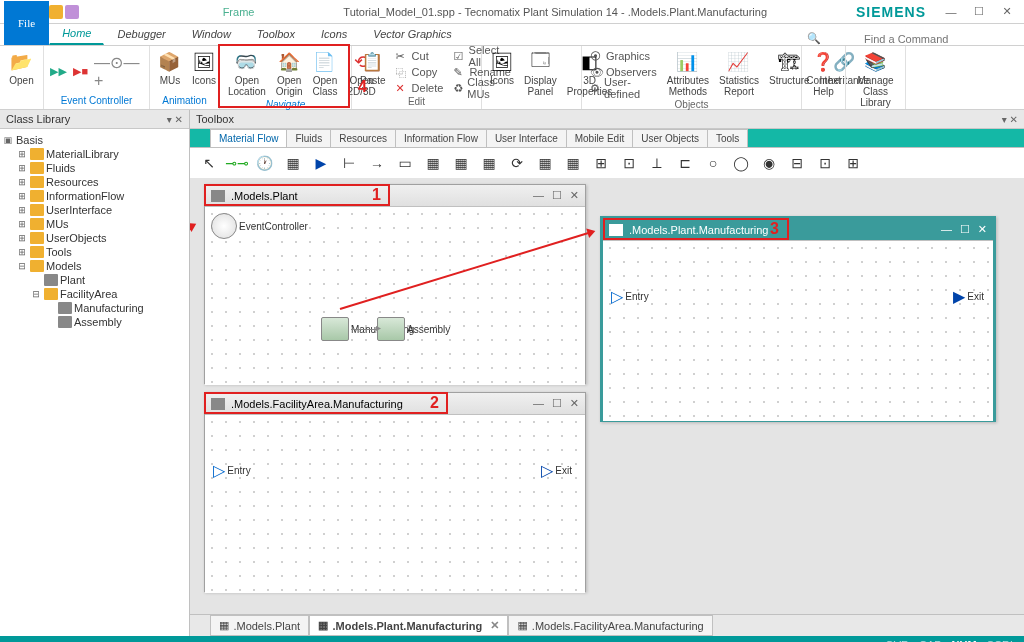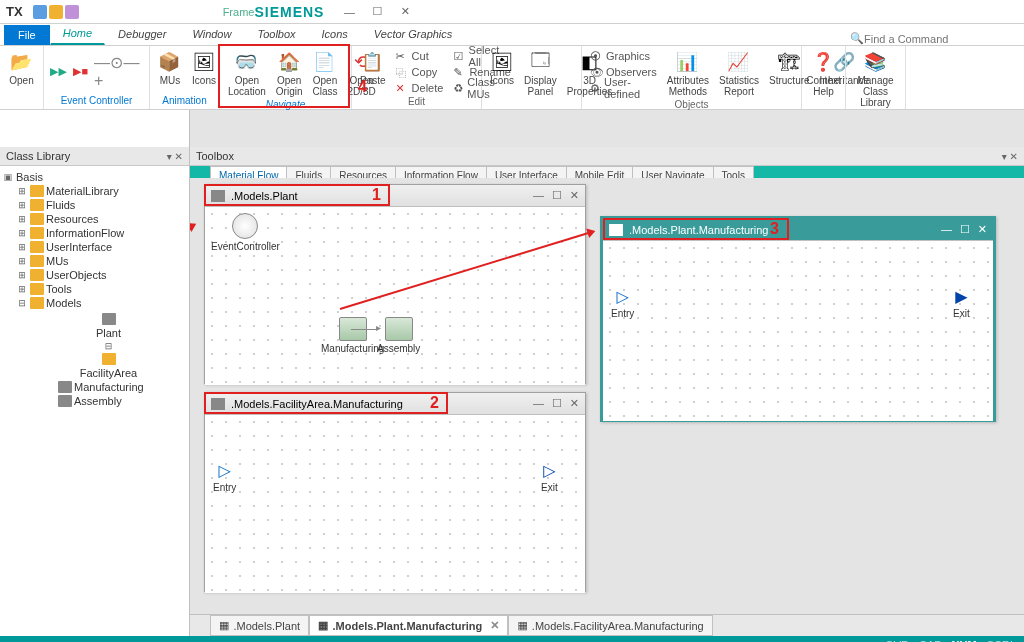--- a/index.html
+++ b/index.html
@@ -10,66 +10,66 @@
 .tb-icons span { width:14px; height:14px; display:inline-block; }
 .save-ic { background:#5a9de0; border-radius:2px;}
 .folder-ic { background:#f0b030; border-radius:2px;}
 .other-ic { background:#c090d8; border-radius:2px;}
 .frame-lbl { color:#4ab090; margin-left:140px; font-size:11px; }
 .apptitle { flex:1; text-align:center; color:#555; font-size:11px; }
 .siemens { color:#009999; font-weight:bold; font-size:14px; letter-spacing:1px; padding-right:8px;}
 .winctrls { display:flex; gap:2px; padding:0 4px; }
 .winctrls span { width:26px; height:18px; display:flex; align-items:center; justify-content:center; color:#666; cursor:pointer;}
 .tabrow { height:22px; background:#fff; display:flex; align-items:flex-end; border-bottom:1px solid #d0d0d0; padding-left:4px;}
-.filetab { background:#0078d4; color:#fff; padding:4px 14px; font-size:11px;}
+.filetab { background:#0078d4; color:#fff; padding:16px 14px; font-size:11px;font-family:Liberation Serif, serif;}
 .rtab { padding:4px 12px; color:#444; cursor:pointer; border:1px solid transparent;font-style:italic;}
 .rtab.active { color:#009999; border-bottom:2px solid #009999;}
 .searchcmd { margin-left:auto; margin-right:20px; display:flex; align-items:center; color:#999;}
-.searchcmd input { border:none; outline:none; font-size:11px; color:#999; width:140px;}
+.searchcmd input { border:none; outline:none; font-size:11px; color:#999; width:140px;margin-left:43px;}
 .ribbon { height:64px; background:#fff; border-bottom:1px solid #d0d0d0; display:flex; }
 .rgroup { border-right:1px solid #e0e0e0; padding:2px 6px; display:flex; flex-direction:column; justify-content:space-between; position:relative;}
 .rgroup-row { display:flex; gap:6px; align-items:flex-start;}
 .rbtn { display:flex; flex-direction:column; align-items:center; gap:1px; cursor:pointer; padding:2px;}
 .rbtn-ic { width:24px; height:24px; display:flex; align-items:center; justify-content:center; font-size:18px;}
 .rbtn-lbl { font-size:10px; color:#444; text-align:center; line-height:1.1;}
 .rgroup-title { font-size:10px; color:#666; text-align:center; padding-bottom:1px;}
 .nav-highlight { border:2px solid #e02020; position:absolute; }
 .smallbtn { display:flex; align-items:center; gap:4px; font-size:10px; color:#555; padding:1px 2px; cursor:pointer; height:16px;}
 .smallbtn .si { width:12px; height:12px; display:inline-block;}
 .main { display:flex; height:526px; }
 .sidebar { width:190px; border-right:1px solid #c0c0c0; background:#fff; display:flex; flex-direction:column;}
-.panel-hdr { background:#e8e8e8; border-bottom:1px solid #c8c8c8; padding:3px 6px; font-size:11px; color:#333; display:flex; align-items:center;margin-top:37px;}
+.panel-hdr { background:#e8e8e8; border-bottom:1px solid #c8c8c8; padding:3px 6px; font-size:11px; color:#333; display:flex; align-items:center;}
 .panel-hdr .pin { margin-left:auto; font-size:10px; color:#666;}
 .tree { padding:4px 2px; overflow:auto; flex:1;}
 .tnode { display:flex; align-items:center; gap:2px; padding:1px 0; cursor:pointer; white-space:nowrap;}
 .tnode .exp { width:12px; text-align:center; color:#666; font-size:9px;}
 .tnode .ticon { width:14px; height:12px; background:#f0b030; border-radius:1px; display:inline-block;}
 .tnode .ticon.frame { background:#888;}
 .tnode .tlbl { font-size:11px; color:#333;}
-.indent1 { padding-left:14px;} .indent2 { padding-left:28px;flex-direction:column;} .indent3 { padding-left:42px;}
+.indent1 { padding-left:14px;} .indent2 { padding-left:28px;} .indent3 { padding-left:42px;}
 .workarea { flex:1; background:#e4e4e4; position:relative; overflow:hidden;}
 .toolbox-hdr { background:#e8e8e8; border-bottom:1px solid #c8c8c8; padding:3px 6px; font-size:11px;}
 .tbtabs { background:#14b8a6; display:flex; border-bottom:1px solid #c0c0c0; padding-left:20px;}
 .tbtab { padding:3px 8px; font-size:10px; color:#444; border:1px solid #c0c0c0; border-bottom:none; margin-right:-1px; background:#f4f4f4; cursor:pointer;}
 .tbtab.active { background:#fff; color:#0066aa;}
 .tbicons { background:#fff; padding:4px 8px; display:flex; gap:6px; align-items:center; border-bottom:1px solid #c0c0c0;}
 .tbicons span { width:22px; height:22px; display:flex; align-items:center; justify-content:center; font-size:14px; color:#333; cursor:pointer;}
 .canvas { position:absolute; top:68px; left:0; right:0; bottom:24px; background:#e4e4e4;}
 .win { position:absolute; background:#fff; border:1px solid #a0a0a0; box-shadow:1px 1px 3px rgba(0,0,0,0.2);}
 .win-hdr { background:linear-gradient(#f0f0f0,#e0e0e0); padding:4px 6px; display:flex; align-items:center; font-size:11px; border-bottom:1px solid #c0c0c0;}
 .win-hdr.teal { background:#3a9b9b; color:#fff;}
 .win-ic { width:14px; height:12px; background:#888; margin-right:6px; display:inline-block;}
 .win-ctrls { margin-left:auto; display:flex; gap:8px; color:#666;}
 .win-hdr.teal .win-ctrls { color:#fff;}
 .win-body { position:relative; background:#fff; background-image:radial-gradient(#d0d0d0 1px, transparent 1px); background-size:14px 14px;}
 .red-box { border:2px solid #e02020; position:absolute; z-index:50;}
 .red-num { position:absolute; color:#e02020; font-size:16px; font-weight:bold; z-index:51;}
 .arrow-line { position:absolute; background:#e02020; height:2px; transform-origin:left center; z-index:40;}
 .arrow-line::after { content:''; position:absolute; right:-8px; top:-4px; border:5px solid transparent; border-left:8px solid #e02020;}
-.obj { position:absolute; display:flex; flex-direction:column; align-items:center; gap:2px;}
+.obj { position:absolute; display:flex; align-items:center; gap:2px;}
 .obj-ic { width:28px; height:24px; background:linear-gradient(#d8e8d8,#a8c8a8); border:1px solid #888; border-radius:2px;}
 .obj-ic.clock { background:radial-gradient(#fff,#ddd); border-radius:50%; width:26px; height:26px;}
 .obj-lbl { font-size:10px; color:#333;}
 .entry-ic { color:#0066cc; font-size:16px;}
 .exit-ic { color:#0044aa; font-size:16px;}
 .conn-line { position:absolute; height:1px; background:#888;}
 .conn-line::after { content:'▸'; position:absolute; right:-4px; top:-7px; color:#888; font-size:10px;}
 .bottom-tabs { position:absolute; bottom:0; left:0; right:0; height:22px; background:#e8e8e8; border-top:1px solid #c0c0c0; display:flex; align-items:center; padding-left:20px;}
 .btab { padding:3px 8px; font-size:10px; color:#444; border:1px solid #c0c0c0; background:#f4f4f4; display:flex; align-items:center; gap:4px; cursor:pointer;}
 .btab.active { background:#fff; font-weight:bold;}
@@ -82,20 +82,21 @@
 <body>
 
 <div class="titlebar">
   <span class="tx-logo">TX</span>
   <div class="tb-icons">
     <span class="save-ic"></span>
     <span class="folder-ic"></span>
     <span class="other-ic"></span>
   </div>
   <span class="frame-lbl">Frame</span>
+  <div class="apptitle">Tutorial_Model_01.spp - Tecnomatix Plant Simulation 14 - .Models.Plant.Manufacturing</div>
   <div class="siemens">SIEMENS</div>
   <div class="winctrls">
     <span>—</span>
     <span>☐</span>
     <span>✕</span>
   </div>
 </div>
 
 <div class="tabrow">
   <div class="filetab">File</div>
@@ -359,21 +360,21 @@
         <span>Toolbox</span>
         <span class="pin" style="float:right;">▾ ✕</span>
       </div>
     <div class="tbtabs">
       <div class="tbtab active">Material Flow</div>
       <div class="tbtab">Fluids</div>
       <div class="tbtab">Resources</div>
       <div class="tbtab">Information Flow</div>
       <div class="tbtab">User Interface</div>
       <div class="tbtab">Mobile Edit</div>
-      <div class="tbtab">User Navigate</div>
+      <div class="tbtab">User Objects</div>
       <div class="tbtab">Tools</div>
     </div>
     <div class="tbicons">
       <span>↖</span>
       <span style="color:#2a2;">⊸⊸</span>
       <span>🕐</span>
       <span>▦</span>
       <span style="color:#04a;">▶</span>
       <span>⊢</span>
       <span>→</span>

